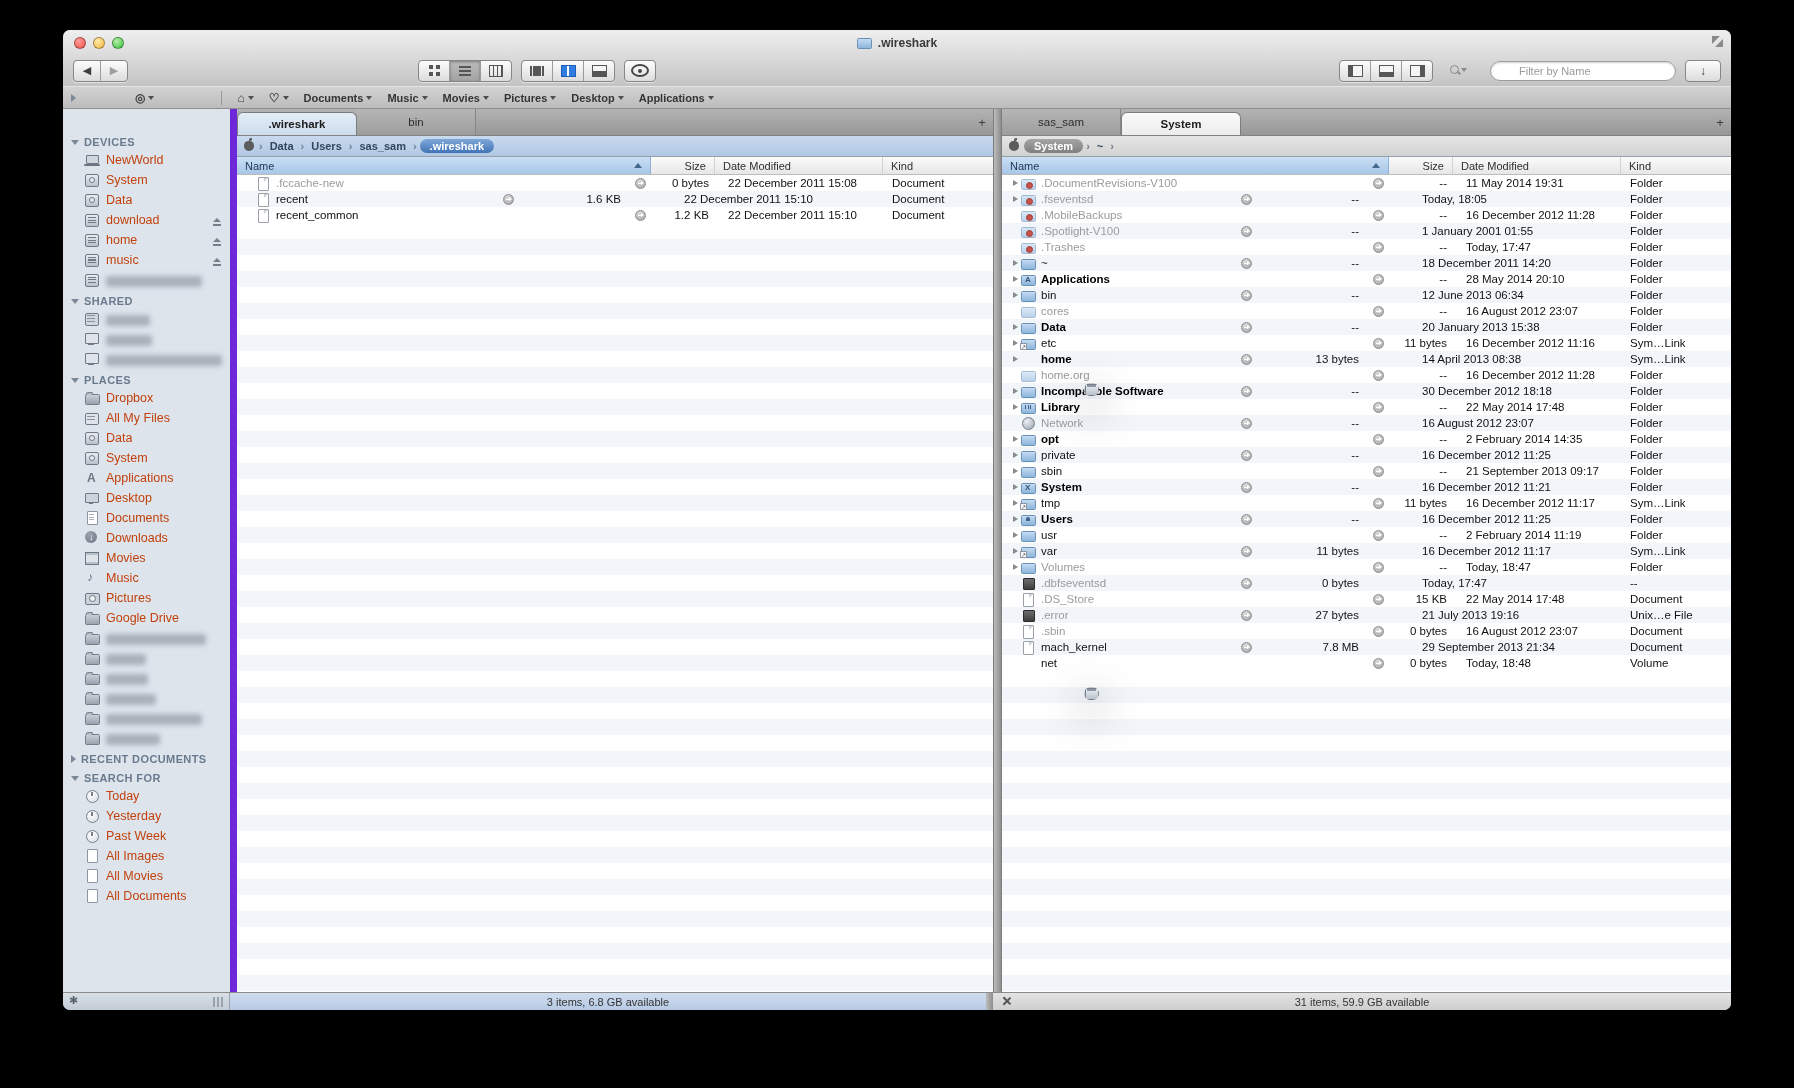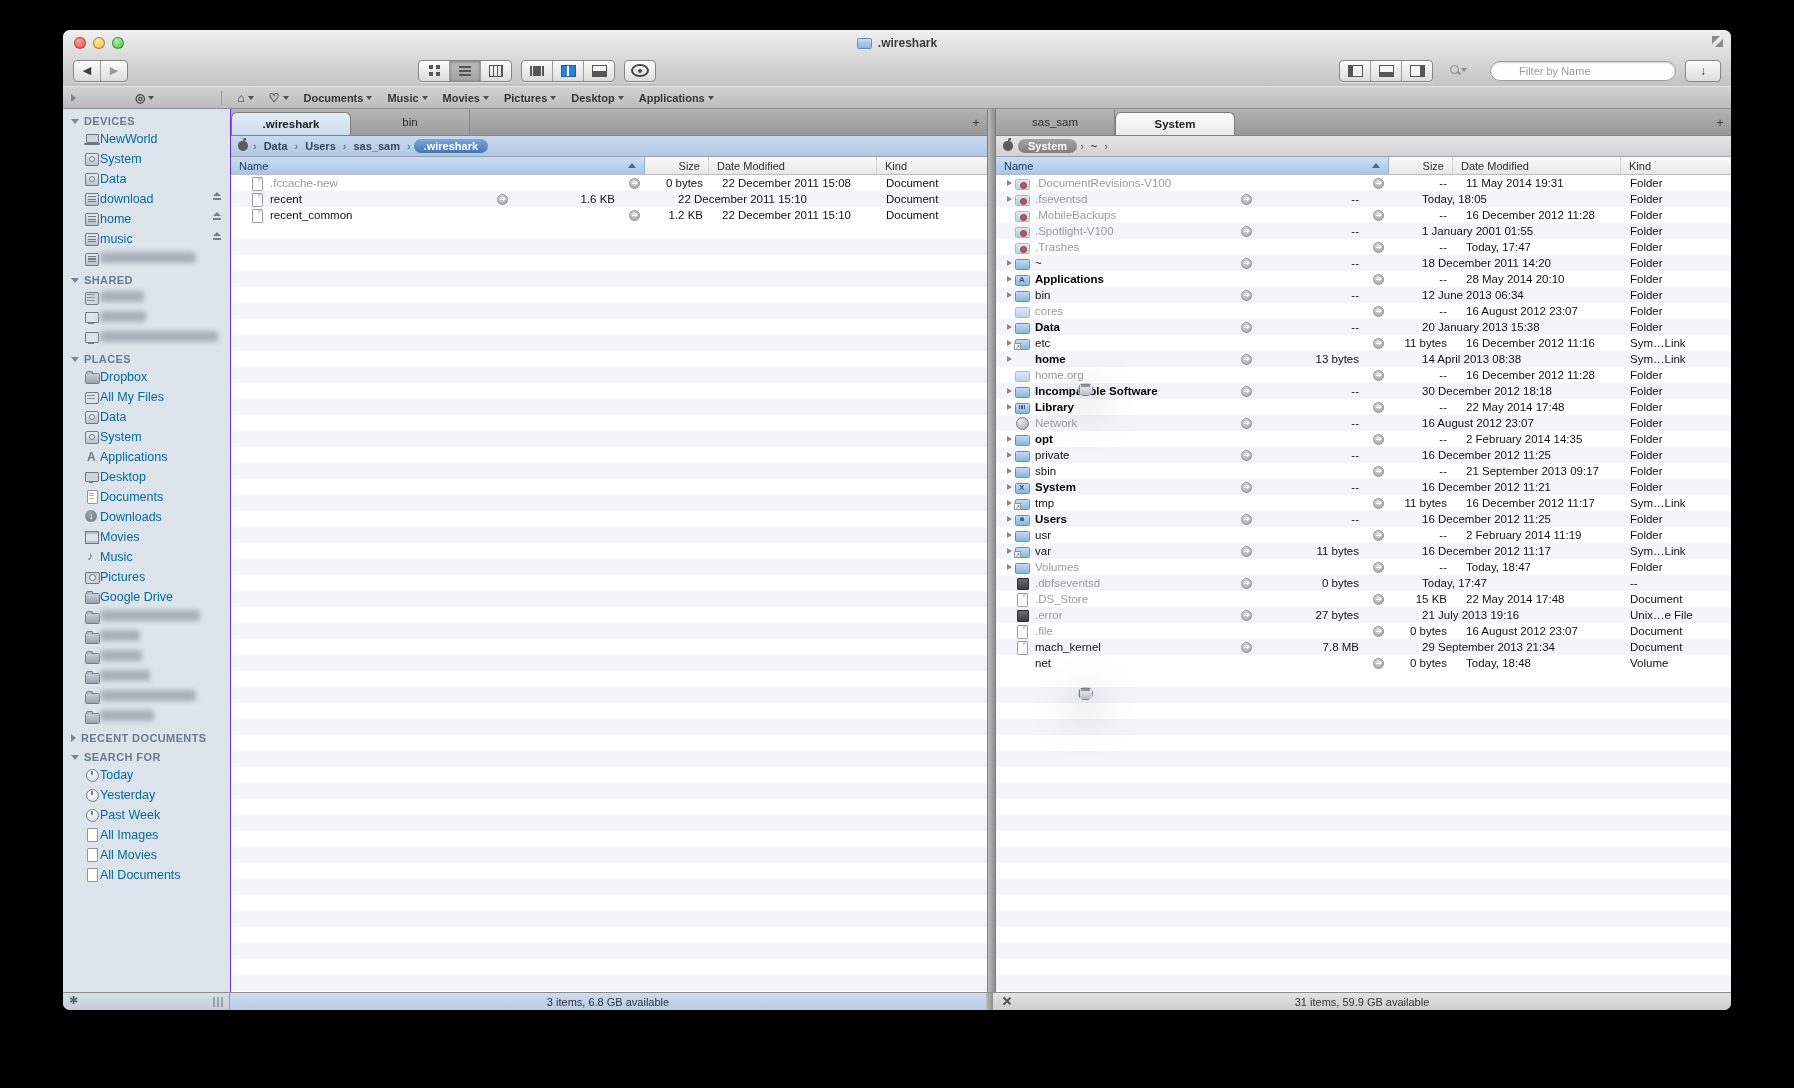--- a/index.html
+++ b/index.html
@@ -49,26 +49,26 @@
   
   .favbar{height:21px;background:linear-gradient(#d2d2d2,#bcbcbc);border-top:1px solid #e3e3e3;border-bottom:1px solid #8f8f8f;display:flex;align-items:center;font-size:11px;color:#333;padding:0 8px;gap:15px;flex:none;}
   .fav-item{display:flex;align-items:center;gap:3px;font-weight:bold;color:#343434;}
   .caret{border-left:3px solid transparent;border-right:3px solid transparent;border-top:4px solid #4f4f4f;display:inline-block;}
   .fav-glyph{font-size:12px;color:#3f3f3f;}
   .fav-sep{width:1px;height:14px;background:#999;}
   .fav-target{margin-left:44px;}
   .fav-sepm{margin-left:52px;}
   
   .main{flex:1;display:flex;min-height:0;}
-  .sidebar{width:167px;flex:none;background:#dde4ec;border-right:1px solid #6d28d9;overflow:hidden;padding-top:1px;}
+  .sidebar{width:167px;flex:none;background:#dde4ec;border-right:7px solid #6d28d9;overflow:hidden;padding-top:22px;}
   .side-header{display:flex;align-items:center;gap:5px;padding:5px 8px 2px;color:#6a7a8e;font-weight:bold;font-size:11px;letter-spacing:.4px;}
   .tri{display:inline-block;}
   .tri.down{border-left:4px solid transparent;border-right:4px solid transparent;border-top:5px solid #7b8897;}
   .tri.right{border-top:4px solid transparent;border-bottom:4px solid transparent;border-left:5px solid #7b8897;}
-  .side-item{display:flex;align-items:flex-start;padding:3px 8px 3px 21px;font-size:12.5px;color:#0369a1;}
+  .side-item{display:flex;align-items:flex-end;gap:6px;padding:3px 8px 3px 21px;font-size:12.5px;color:#c2410c;}
   .si{width:16px;height:14px;position:relative;flex:none;}
   .si-label{white-space:nowrap;overflow:hidden;}
   .blurline{height:11px;border-radius:3px;background:#a8b0ba;filter:blur(2.5px);display:inline-block;}
   .eject{margin-left:auto;width:10px;height:9px;position:relative;flex:none;}
   .eject::before{content:'';position:absolute;left:1px;top:0;border-left:4px solid transparent;border-right:4px solid transparent;border-bottom:4px solid #76808c;}
   .eject::after{content:'';position:absolute;left:1px;top:6px;width:8px;height:2px;background:#76808c;}
   
   .si-laptop::before{content:'';position:absolute;left:2px;top:2px;width:11px;height:7px;border:1.5px solid #6d7683;border-radius:1px;background:#cfd6de;}
   .si-laptop::after{content:'';position:absolute;left:0;top:11px;width:16px;height:2px;background:#6d7683;border-radius:1px;}
   .si-disk::before,.si-drive::before{content:'';position:absolute;left:1px;top:1px;width:12px;height:11px;border:1px solid #707a87;border-radius:2px;background:linear-gradient(#e7ebf0,#b9c2cc);}
@@ -897,21 +897,21 @@
       <span class="goarrow"></span>
     </span>
     <span class="cell size">27 bytes</span>
     <span class="cell date">21 July 2013 19:16</span>
     <span class="cell kind">Unix…e File</span>
   </div>
             <div class="row">
     <span class="cellname">
       <span class="disc"></span>
       <span class="fi doc"></span>
-      <span class="fname dim">.file</span>
+      <span class="fname dim">.sbin</span>
       <span class="goarrow"></span>
     </span>
     <span class="cell size">0 bytes</span>
     <span class="cell date">16 August 2012 23:07</span>
     <span class="cell kind">Document</span>
   </div>
             <div class="row alt">
     <span class="cellname">
       <span class="disc"></span>
       <span class="fi doc"></span>

